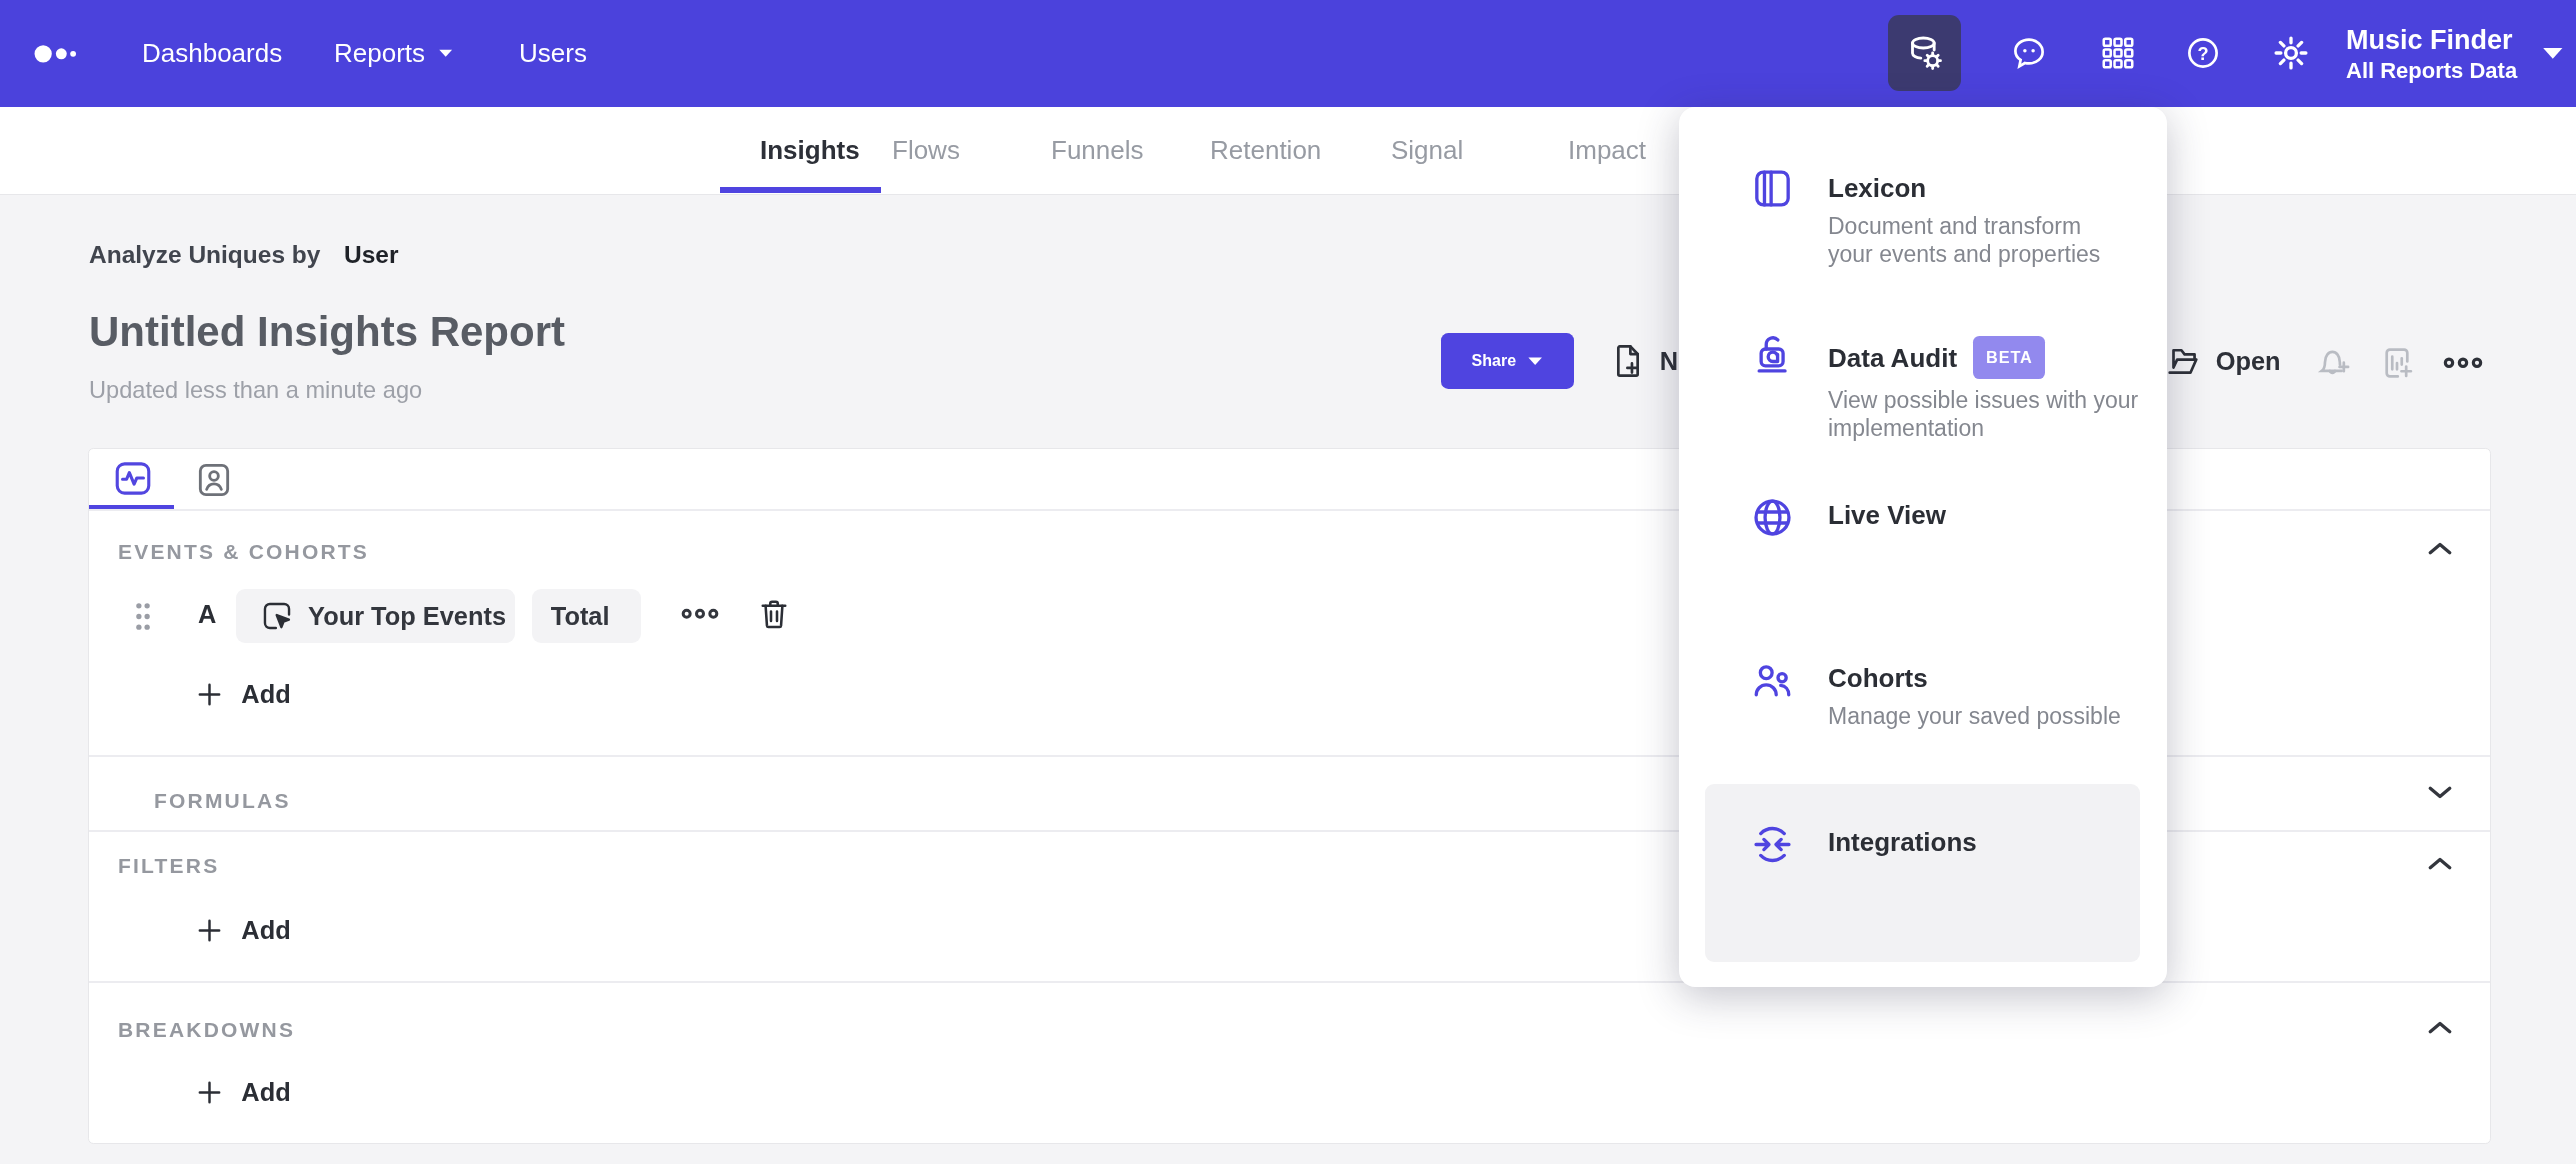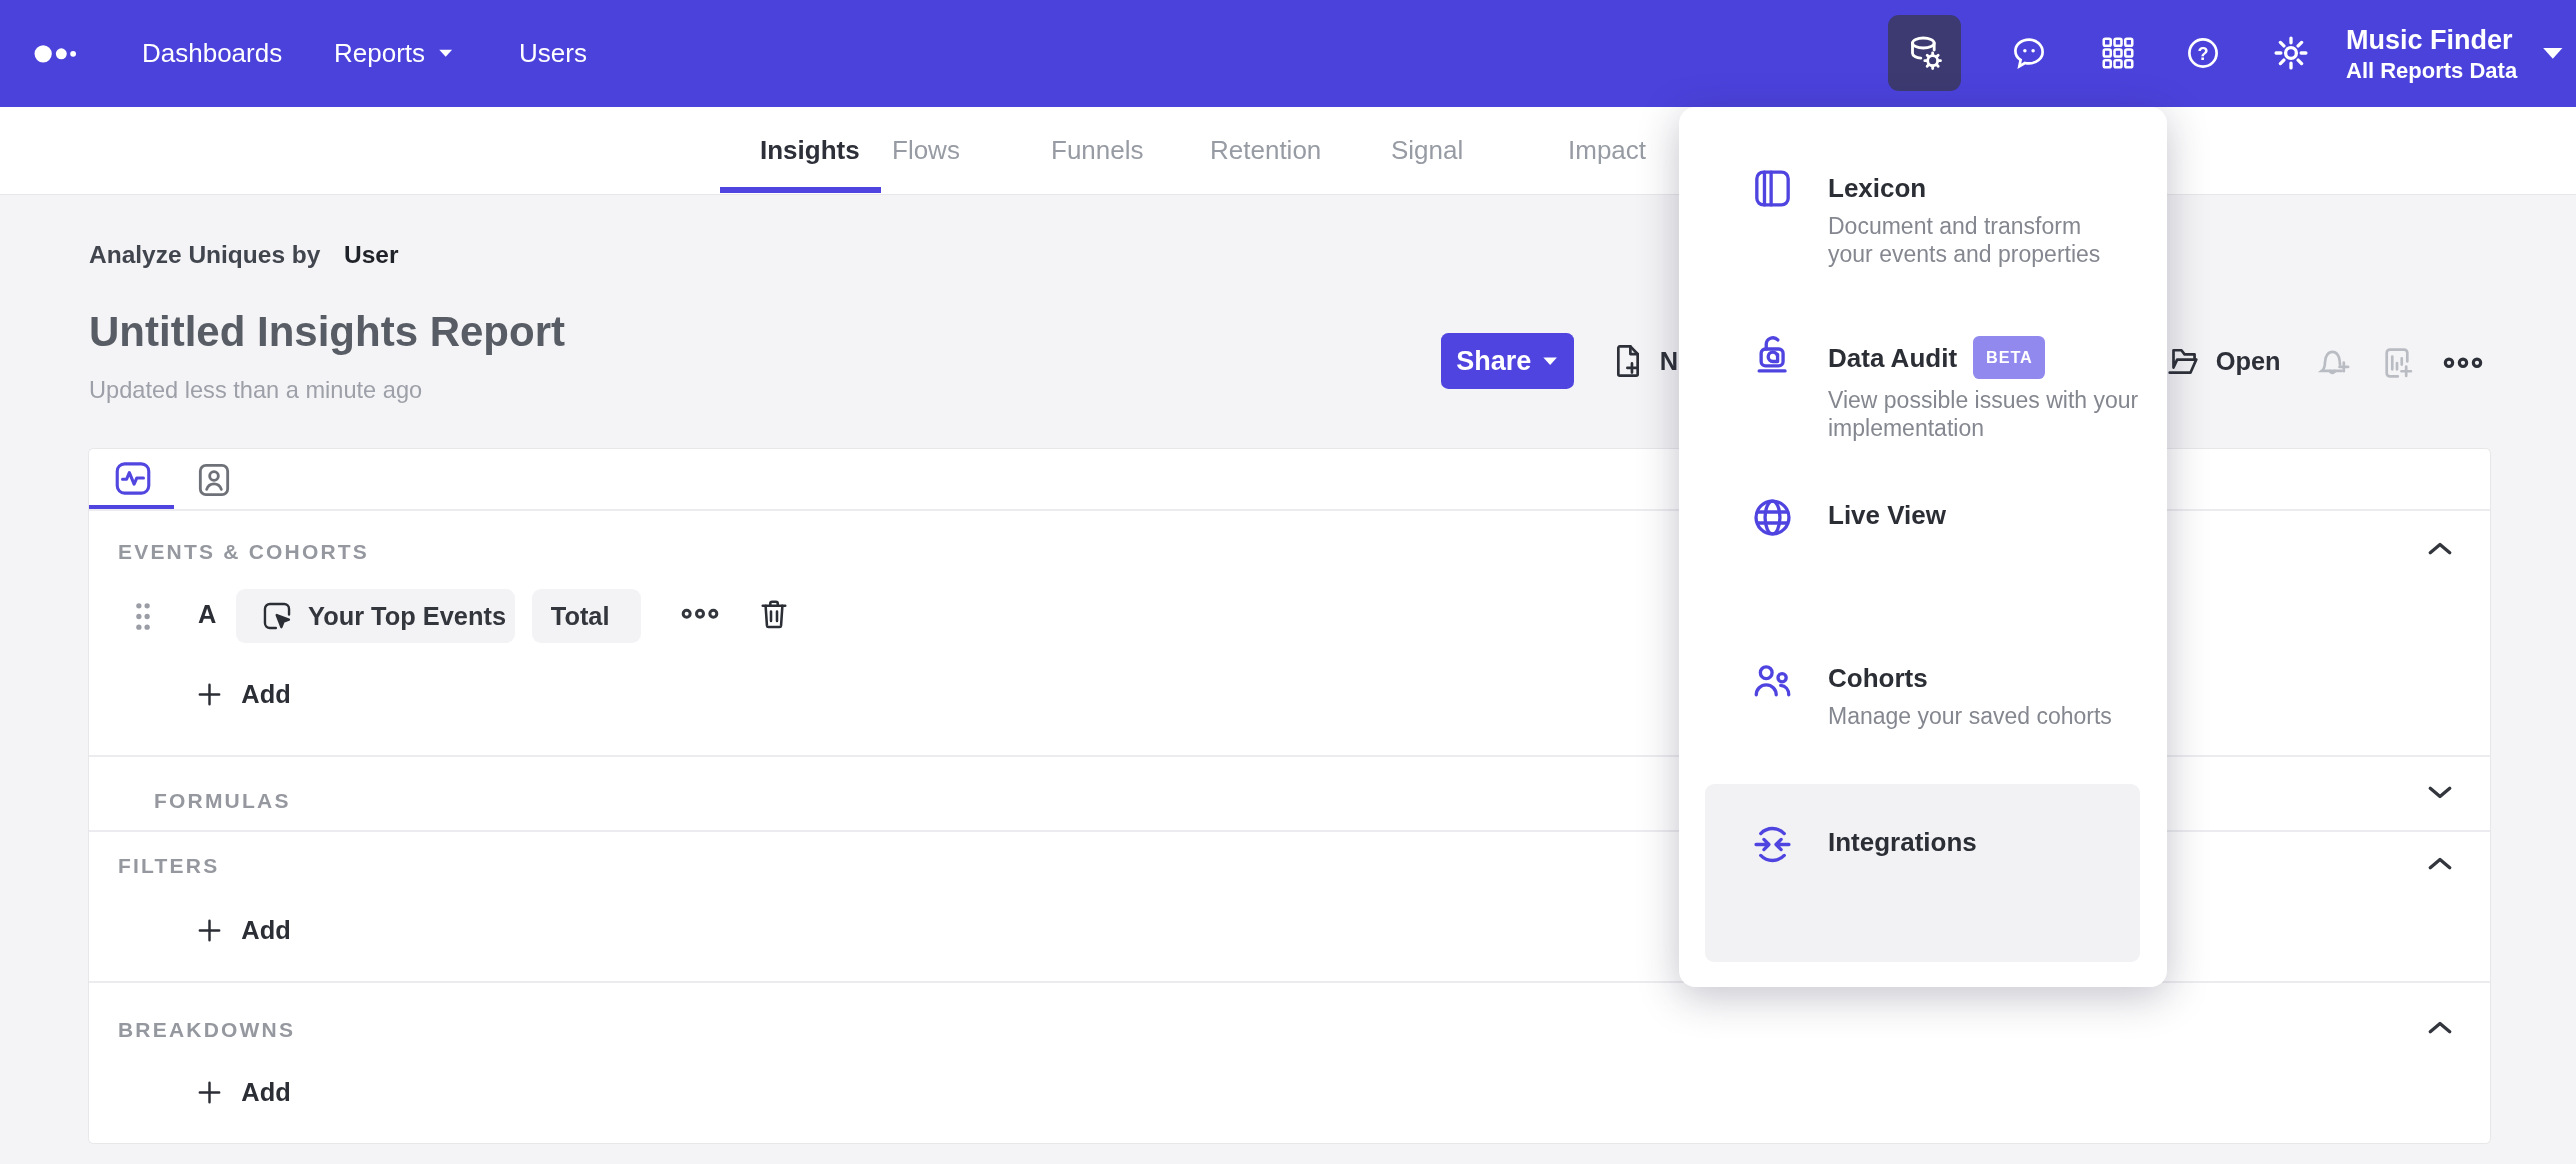--- a/index.html
+++ b/index.html
@@ -34,21 +34,21 @@
   .tab-underline { position:absolute; left:720px; top:80px; width:161px; height:6.3px; background:#4f44e0; }
 
   
   .main { position:relative; width:100%; height:970px; }
   .analyze-label { font-size:24.5px; font-weight:600; color:#41454e; }
   .analyze-value { font-size:24.5px; font-weight:700; color:#1f2228; cursor:pointer; }
   .report-title { font-size:42px; font-weight:600; color:#585c64; }
   .report-updated { font-size:23.6px; color:#9da0a8; }
 
   .share-btn { position:absolute; left:1441px; top:138px; width:133px; height:56px; background:#4f44e0;
-               border:none; border-radius:7.3px; color:#fff; font-family:inherit; font-size:27px; font-weight:600;
+               border:none; border-radius:7.3px; color:#fff; font-family:inherit; font-size:16px; font-weight:600;
                display:flex; align-items:center; justify-content:center; gap:11px; cursor:pointer; }
   .tool-btn { position:absolute; display:flex; align-items:center; gap:12.7px; color:#2d3038;
               font-size:25.4px; font-weight:600; cursor:pointer; }
   .tool-icon-gray { color:#b9bcc3; }
 
   
   .card { position:absolute; left:88px; top:253px; width:2403px; height:696px; background:#fff;
           border:1.8px solid #e7e7ea; border-radius:5.4px; }
   .card-divider { position:absolute; left:0; width:100%; height:1.8px; background:#ececf0; }
   .section-label { position:absolute; left:29px; font-size:21px; font-weight:600; letter-spacing:2.2px;
@@ -376,21 +376,21 @@
     <span class="menu-icon" style="top:-5.4px;">
       <svg width="47" height="47" viewBox="0 0 24 24" fill="none" stroke="currentColor" stroke-width="1.7" stroke-linecap="round">
         <circle cx="8.8" cy="8" r="3"></circle>
         <path d="M3.7 19.3c0-2.8 2.3-5.1 5.1-5.1s5.1 2.3 5.1 5.1"></path>
         <circle cx="16.9" cy="10.6" r="2.1"></circle>
         <path d="M16.2 14.5c2.4.3 4.1 2 4.1 4.8"></path>
       </svg>
     </span>
     <span class="menu-text">
       <div class="menu-title">Cohorts</div>
-      <div class="menu-desc">Manage your saved cohorts</div>
+      <div class="menu-desc">Manage your saved possible</div>
     </span>
   </div>
 
   <div class="menu-item" style="top:719px;">
     <span class="menu-icon" style="top:-5.4px;">
       <svg width="47" height="47" viewBox="0 0 24 24" fill="none" stroke="currentColor" stroke-width="1.7" stroke-linecap="round" stroke-linejoin="round">
         <path d="M6 6.4a8.3 8.3 0 0 1 12 0M18 17.6a8.3 8.3 0 0 1-12 0"></path>
         <path d="M3.6 12h6.6M10.2 12 7.6 9.4M10.2 12l-2.6 2.6"></path>
         <path d="M20.4 12h-6.6M13.8 12l2.6-2.6M13.8 12l2.6 2.6"></path>
       </svg>

